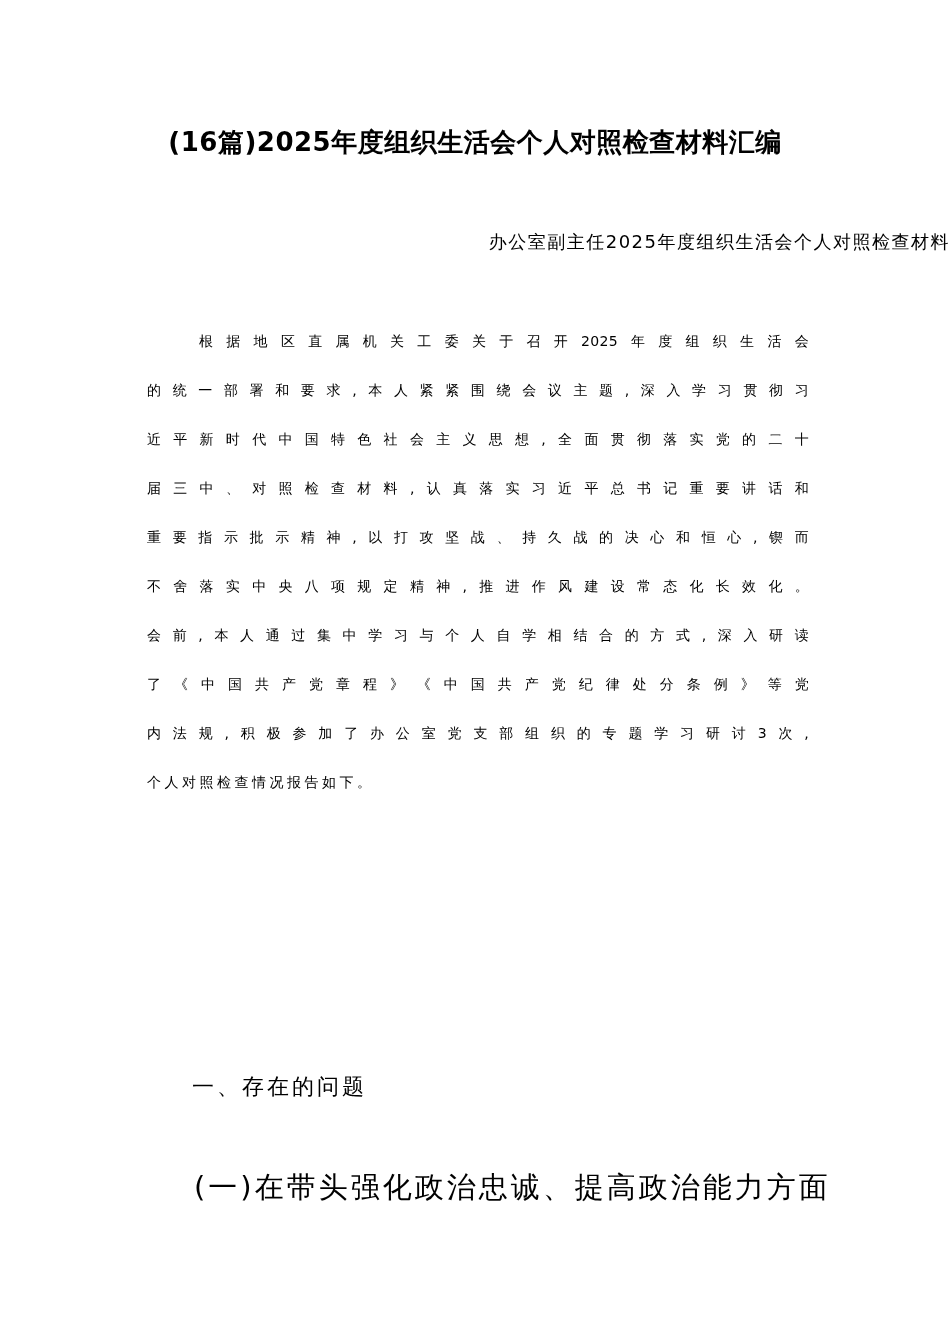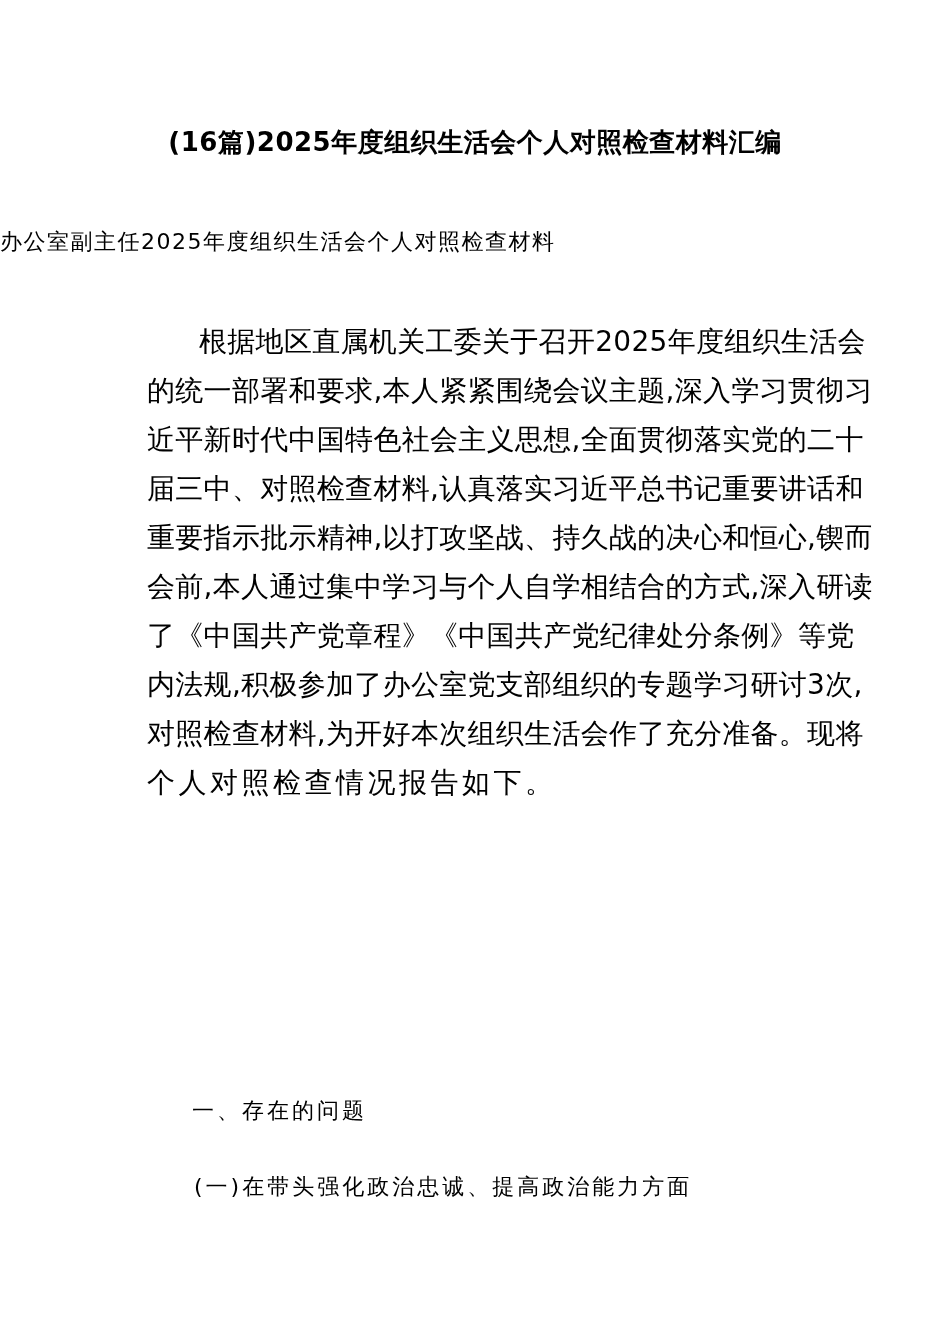--- a/index.html
+++ b/index.html
@@ -28,80 +28,79 @@
       text-align: center;
       font-size: 26px;
       font-weight: bold;
       letter-spacing: 0.5px;
       line-height: 40px;
     }
     .doc-subtitle {
       position: absolute;
       left: 0; right: 0;
       top: 222px;
-      text-align: left;
-      font-size: 22px;
+      text-align: right;
+      font-size: 18px;
       letter-spacing: 1.5px;
       line-height: 40px;
     }
     .body-lines {
       position: absolute;
       left: 147px;
       top: 317px;
       width: 662px;
     }
     .line {
       height: 49px;
       line-height: 49px;
-      font-size: 28px;
+      font-size: 14px;
       white-space: nowrap;
       text-align: justify;
       text-align-last: justify;
       letter-spacing: 0.3px;
     }
     .line.last {
       text-align-last: left;
       letter-spacing: 3.5px;
     }
     .line.indent {
       padding-left: 52px;
     }
     .heading-1 {
       position: absolute;
       left: 192px;
       top: 1067px;
       font-size: 22px;
       line-height: 40px;
       letter-spacing: 3px;
-      margin-top: 24px;
     }
     .heading-2 {
       position: absolute;
       left: 194px;
       top: 1167px;
-      font-size: 22px;
+      font-size: 29px;
       line-height: 40px;
       letter-spacing: 3px;
     }
   </style>
 </head>
 <body>
 
 <div class="page">
   <div class="doc-title">(16篇)2025年度组织生活会个人对照检查材料汇编</div>
   <div class="doc-subtitle">办公室副主任2025年度组织生活会个人对照检查材料</div>
 
   <div class="body-lines">
     <div class="line indent">根据地区直属机关工委关于召开2025年度组织生活会</div>
     <div class="line">的统一部署和要求,本人紧紧围绕会议主题,深入学习贯彻习</div>
     <div class="line">近平新时代中国特色社会主义思想,全面贯彻落实党的二十</div>
     <div class="line">届三中、对照检查材料,认真落实习近平总书记重要讲话和</div>
     <div class="line">重要指示批示精神,以打攻坚战、持久战的决心和恒心,锲而</div>
+    <div class="line">不舍落实中央八项规定精神,推进作风建设常态化长效化。</div>
     <div class="line">会前,本人通过集中学习与个人自学相结合的方式,深入研读</div>
     <div class="line">了《中国共产党章程》《中国共产党纪律处分条例》等党</div>
     <div class="line">内法规,积极参加了办公室党支部组织的专题学习研讨3次,</div>
-    <div class="line">对照检查材料,为开好本次组织生活会作了充分准备。现将</div>
     <div class="line last">个人对照检查情况报告如下。</div>
   </div>
 
   <div class="heading-1">一、存在的问题</div>
   <div class="heading-2">(一)在带头强化政治忠诚、提高政治能力方面</div>
 </div>
 
 </body></html>

